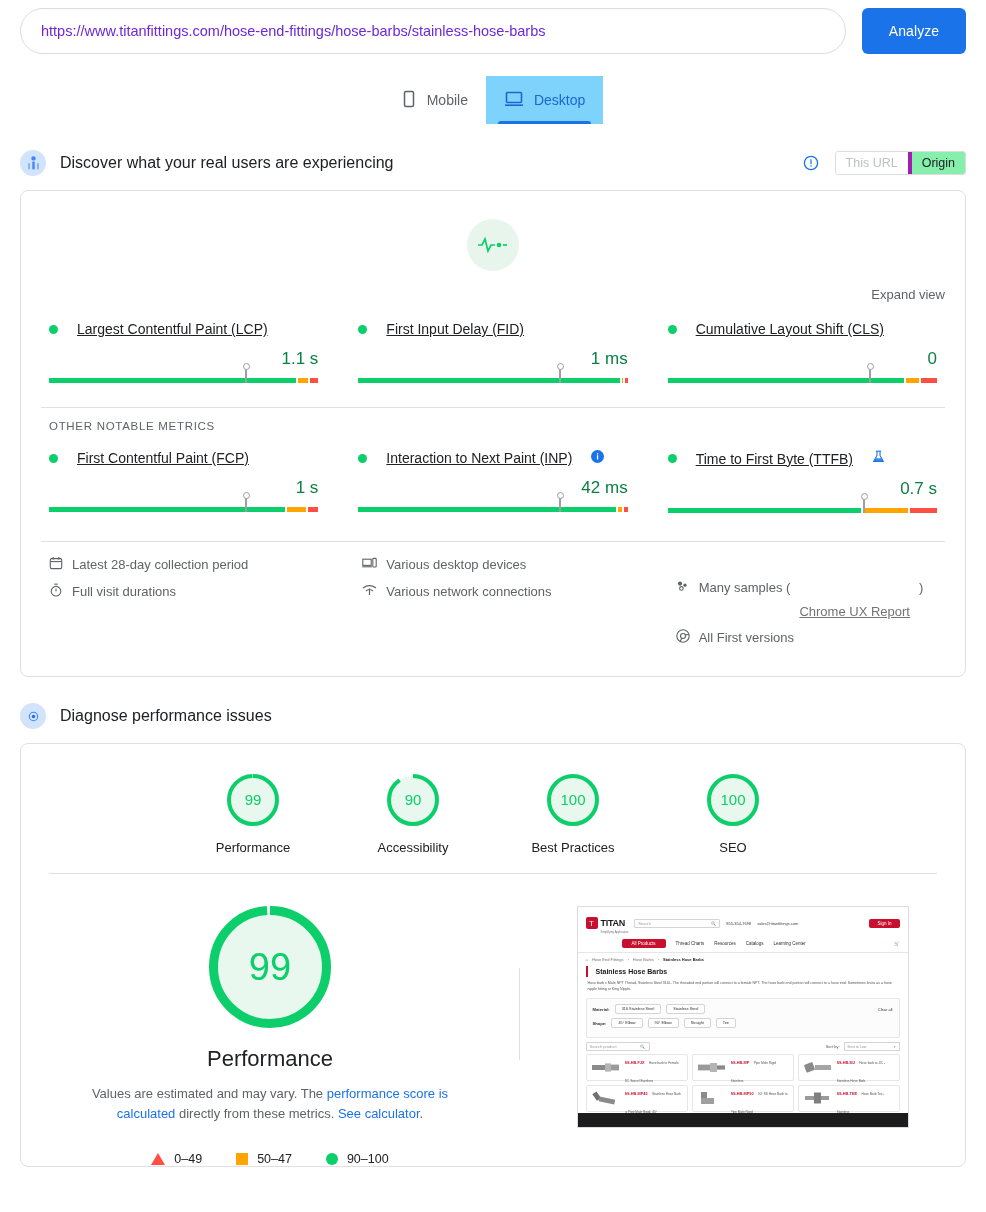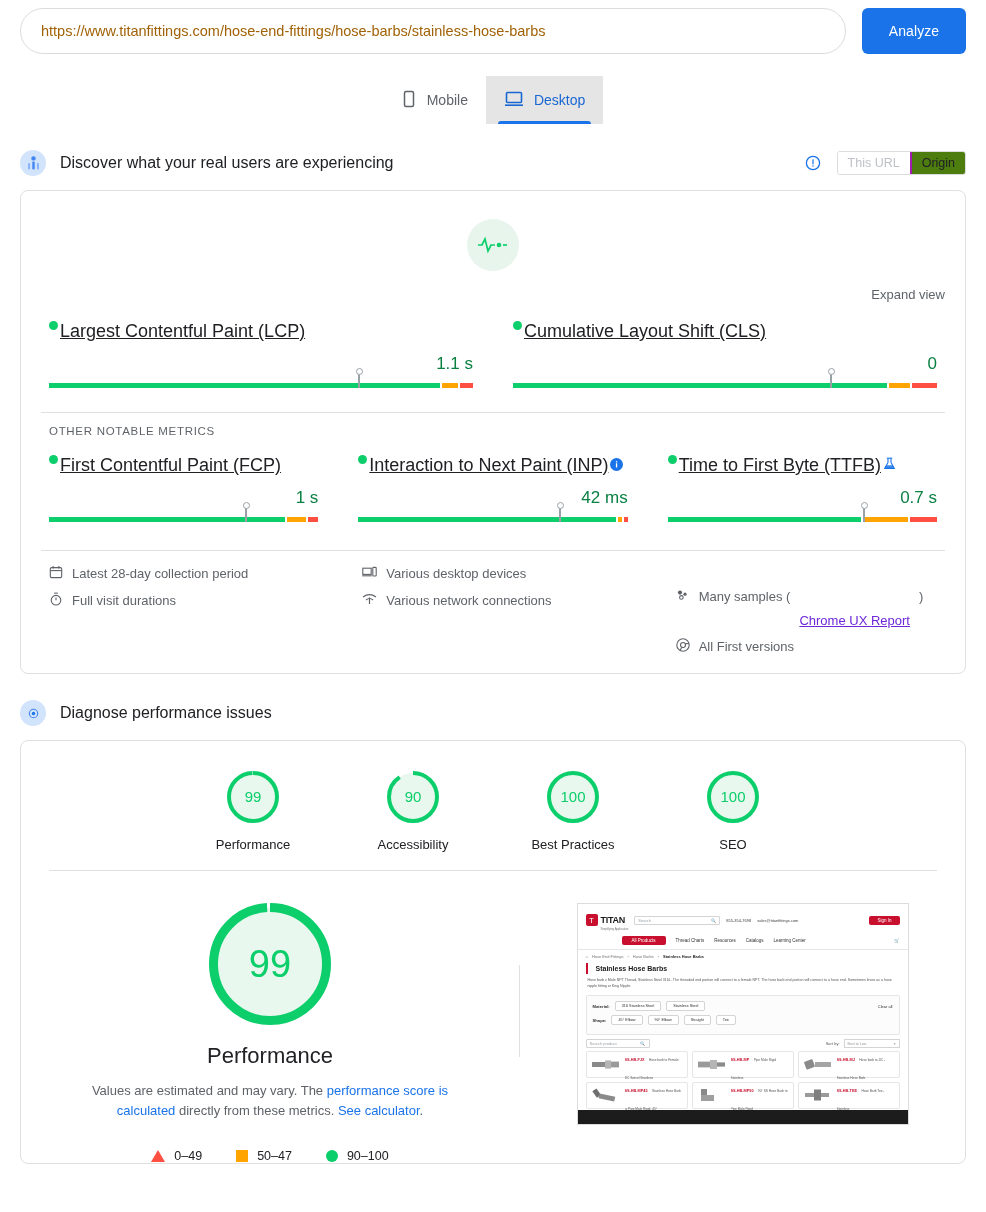--- a/index.html
+++ b/index.html
@@ -9,37 +9,37 @@
     background: #ffffff;
     font-family: "Liberation Sans", sans-serif;
     color: #202124;
     overflow: hidden;
   }
 
   
   .url-row { display: flex; align-items: stretch; padding: 8px 20px 0 20px; gap: 16px; }
   .url-input {
     flex: 1; height: 46px; border: 1px solid #dadce0; border-radius: 24px;
-    padding: 0 20px; font-size: 14.5px; color: #a16207;
+    padding: 0 20px; font-size: 14.5px; color: #6d28d9;
     font-family: "Liberation Sans", sans-serif; outline: none; background: #fff;
   }
   .analyze-btn {
     width: 104px; border: none; border-radius: 6px; background: #1a73e8;
     color: #fff; font-size: 14px; font-family: "Liberation Sans", sans-serif;
     cursor: pointer; letter-spacing: .1px;
   }
 
   
   .tabs { display: flex; justify-content: center; margin-top: 22px; }
   .tab {
     display: flex; align-items: center; gap: 10px;
     padding: 0 18px; height: 48px; font-size: 14px; color: #5f6368;
     cursor: pointer; position: relative; background: transparent;
   }
-  .tab.active { color: #1967d2; background: #e5e5e5; }
+  .tab.active { color: #1967d2; background: #7dd3fc; }
   .tab.active::after {
     content: ""; position: absolute; left: 12px; right: 12px; bottom: 0;
     height: 3px; background: #1a73e8; border-radius: 3px 3px 0 0;
   }
 
   
   .section-head { display: flex; align-items: center; padding: 0 20px; margin-top: 26px; }
   .sec-bullet {
     width: 26px; height: 26px; border-radius: 50%; margin-right: 14px;
     display: flex; align-items: center; justify-content: center; flex: none;
@@ -48,21 +48,21 @@
   .sec-bullet.lab { background: #d2e3fc; }
   .sec-title { font-size: 16px; color: #202124; }
   .sec-right { margin-left: auto; display: flex; align-items: center; gap: 16px; justify-content: center; }
   .info-circle { width: 16px; height: 16px; }
   .seg-group { display: flex; border: 1px solid #dadce0; border-radius: 3px; overflow: hidden; }
   .seg {
     font-size: 12.5px; padding: 4px 10px; background: #fff; color: #202124;
     cursor: pointer; border: none; font-family: "Liberation Sans", sans-serif;
   }
   .seg.disabled { color: #bdc1c6; background: #fff; cursor: default; }
-  .seg.selected { background: #4d7c0f; color: #202124; border-left: 2px solid #a21caf; }
+  .seg.selected { background: #86efac; color: #202124; border-left: 4px solid #a21caf; }
 
   
   .card {
     margin: 14px 20px 0 20px; border: 1px solid #e0e0e0; border-radius: 8px;
     background: #fff;
   }
 
   
   .cwv-head {
     display: flex; align-items: center; justify-content: center;
@@ -74,21 +74,21 @@
   }
   .cwv-text { font-size: 16px; color: #202124; display: flex; align-items: center; gap: 8px; }
   .cwv-pass { color: #0cce6b; }
   .help-i { width: 14px; height: 14px; opacity: .6; }
   .expand-row { text-align: right; padding: 8px 20px 0 20px; }
   .expand-link { font-size: 13px; color: #5f6368; cursor: pointer; }
 
   
   .metrics { display: flex; padding: 18px 8px 0 8px; }
   .metric { flex: 1; padding: 0 20px; }
-  .metric-title { display: flex; align-items: flex-start; gap: 2px; font-size: 18px; }
+  .metric-title { display: flex; align-items: center; gap: 19px; font-size: 14px; }
   .dot { width: 9px; height: 9px; border-radius: 50%; flex: none; }
   .dot.green { background: #0cce6b; }
   .metric-name { text-decoration: underline; color: #202124; cursor: pointer; }
   .metric-value { text-align: right; font-size: 17px; color: #0b8043; margin: 12px 0 2px 0; }
   .metric-value.green { color: #0b8043; }
 
   .bar-wrap { position: relative; height: 12px; margin-top: 4px; }
   .bar { display: flex; height: 5px; width: 100%; position: absolute; top: 5px; gap: 2px; }
   .seg-g { background: #0cce6b; }
   .seg-o { background: #ffa400; }
@@ -110,22 +110,22 @@
   }
 
   
   .meta-sep { height: 1px; background: #e0e0e0; margin: 26px 20px 0 20px; }
   .meta { display: flex; padding: 14px 8px 18px 8px; gap: 12px; }
   .meta-col { flex: 1; padding: 0 20px; }
   .meta-item {
     display: flex; align-items: center; gap: 9px;
     font-size: 13px; color: #5f6368; margin-bottom: 10px;
   }
-  .meta-item:last-child { margin-bottom: 0; }
-  .meta-link { text-decoration: underline; color: #6d28d9; cursor: pointer; margin-top: 48px; }
+  .meta-item:last-child { margin-bottom: 12px; }
+  .meta-link { text-decoration: underline; color: #737373; cursor: pointer; margin-top: 48px; }
 
   
   .gauges { display: flex; justify-content: center; gap: 40px; padding: 30px 0 18px 0; }
   .gauge-item { width: 120px; text-align: center; }
   .gauge-label { font-size: 13px; color: #202124; margin-top: 10px; }
   .cat-divider { height: 1px; background: #e0e0e0; margin: 0 28px; }
 
   
   .perf-row { display: flex; align-items: flex-start; padding: 32px 0 0 0; }
   .perf-left { width: 498px; text-align: center; position: relative; }
@@ -280,20 +280,35 @@
             <div class="seg-g" style="width: 93%;"></div>
             <div class="seg-o" style="width: 4%;"></div>
             <div class="seg-r" style="width: 3%;"></div>
           </div>
           <div class="needle" style="left: 73%;"></div>
         </div>
     </div>
     <div class="metric">
       <div class="metric-title">
         <span class="dot green"></span>
+        <span class="metric-name">First Input Delay (FID)</span>
+      </div>
+      <div class="metric-value green">1 ms</div>
+      <div class="bar-wrap">
+          <div class="bar">
+            <div class="seg-g" style="width: 98.5%;"></div>
+            <div class="seg-o" style="width: 0.5%;"></div>
+            <div class="seg-r" style="width: 1%;"></div>
+          </div>
+          <div class="needle" style="left: 75%;"></div>
+        </div>
+    </div>
+    <div class="metric">
+      <div class="metric-title">
+        <span class="dot green"></span>
         <span class="metric-name">Cumulative Layout Shift (CLS)</span>
       </div>
       <div class="metric-value green">0</div>
       <div class="bar-wrap">
           <div class="bar">
             <div class="seg-g" style="width: 89%;"></div>
             <div class="seg-o" style="width: 5%;"></div>
             <div class="seg-r" style="width: 6%;"></div>
           </div>
           <div class="needle" style="left: 75%;"></div>

